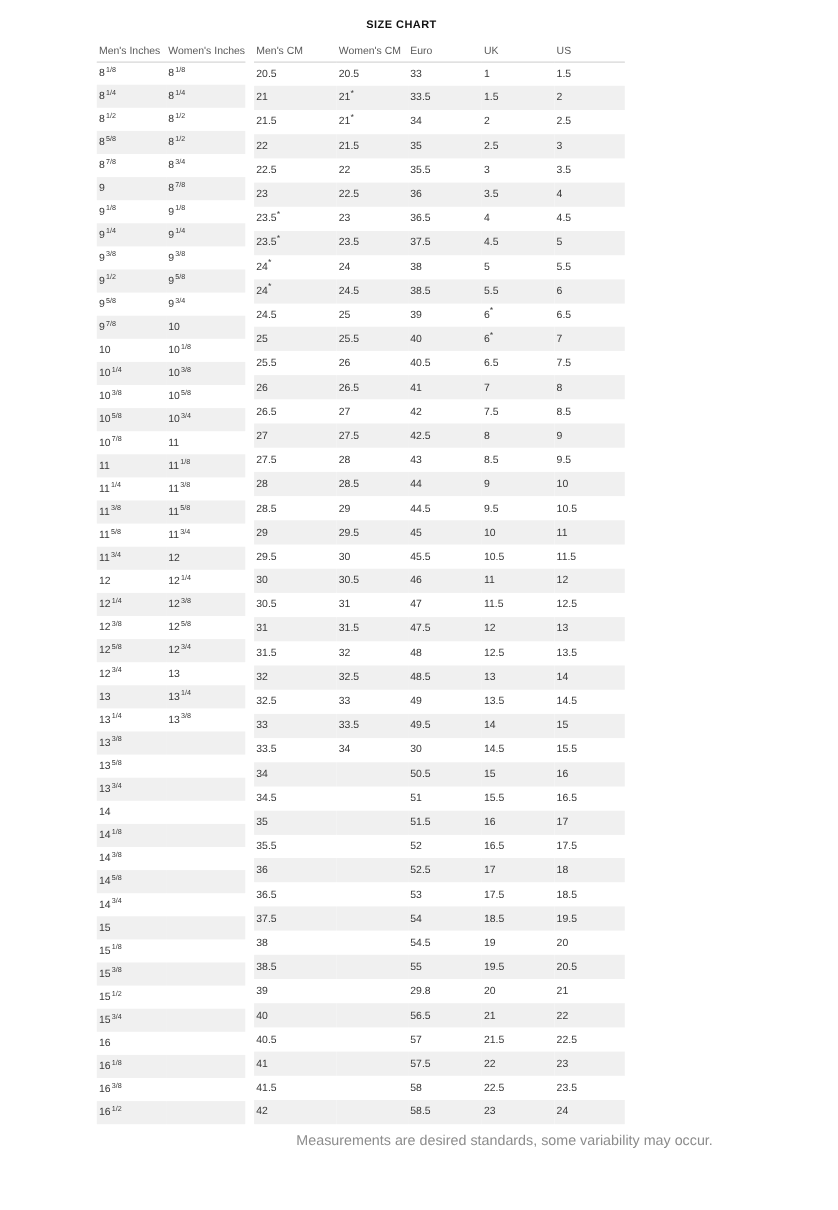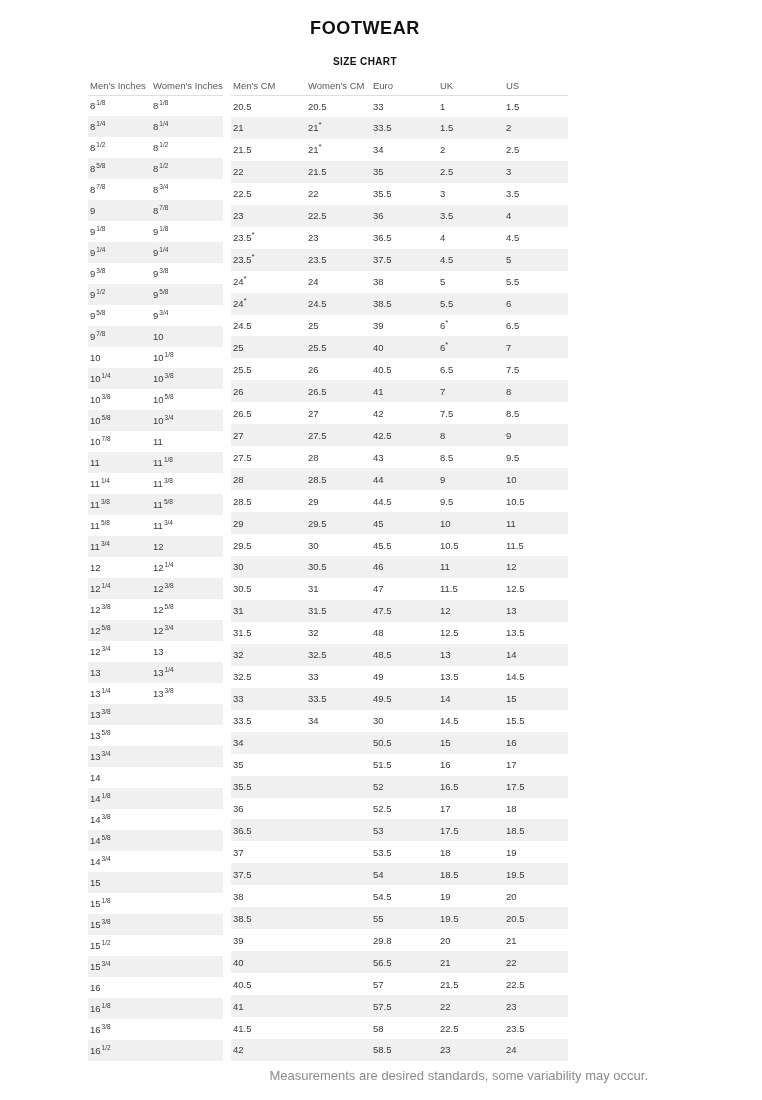--- a/index.html
+++ b/index.html
@@ -93,21 +93,20 @@
   table.metric col.c1 { width: 65px; }
   table.metric col.c2 { width: 67px; }
   table.metric col.c3 { width: 66px; }
   table.metric col.c4 { width: 64px; }
 </style>
 </head>
 <body>
 
 <div class="page">
 
-  <div class="title">FOOTWEAR</div>
 
   <div class="subtitle">SIZE CHART</div>
 
   <div class="tables">
 
     <table class="inches">
       <colgroup>
           <col class="c0">
           <col class="c1">
         </colgroup>
@@ -527,20 +526,27 @@
             <td>15.5</td>
           </tr>
           <tr>
             <td>34</td>
             <td></td>
             <td>50.5</td>
             <td>15</td>
             <td>16</td>
           </tr>
           <tr>
+            <td>34.5</td>
+            <td></td>
+            <td>51</td>
+            <td>15.5</td>
+            <td>16.5</td>
+          </tr>
+          <tr>
             <td>35</td>
             <td></td>
             <td>51.5</td>
             <td>16</td>
             <td>17</td>
           </tr>
           <tr>
             <td>35.5</td>
             <td></td>
             <td>52</td>
@@ -555,27 +561,20 @@
             <td>18</td>
           </tr>
           <tr>
             <td>36.5</td>
             <td></td>
             <td>53</td>
             <td>17.5</td>
             <td>18.5</td>
           </tr>
           <tr>
-            <td>37</td>
-            <td></td>
-            <td>53.5</td>
-            <td>18</td>
-            <td>19</td>
-          </tr>
-          <tr>
             <td>37.5</td>
             <td></td>
             <td>54</td>
             <td>18.5</td>
             <td>19.5</td>
           </tr>
           <tr>
             <td>38</td>
             <td></td>
             <td>54.5</td>

